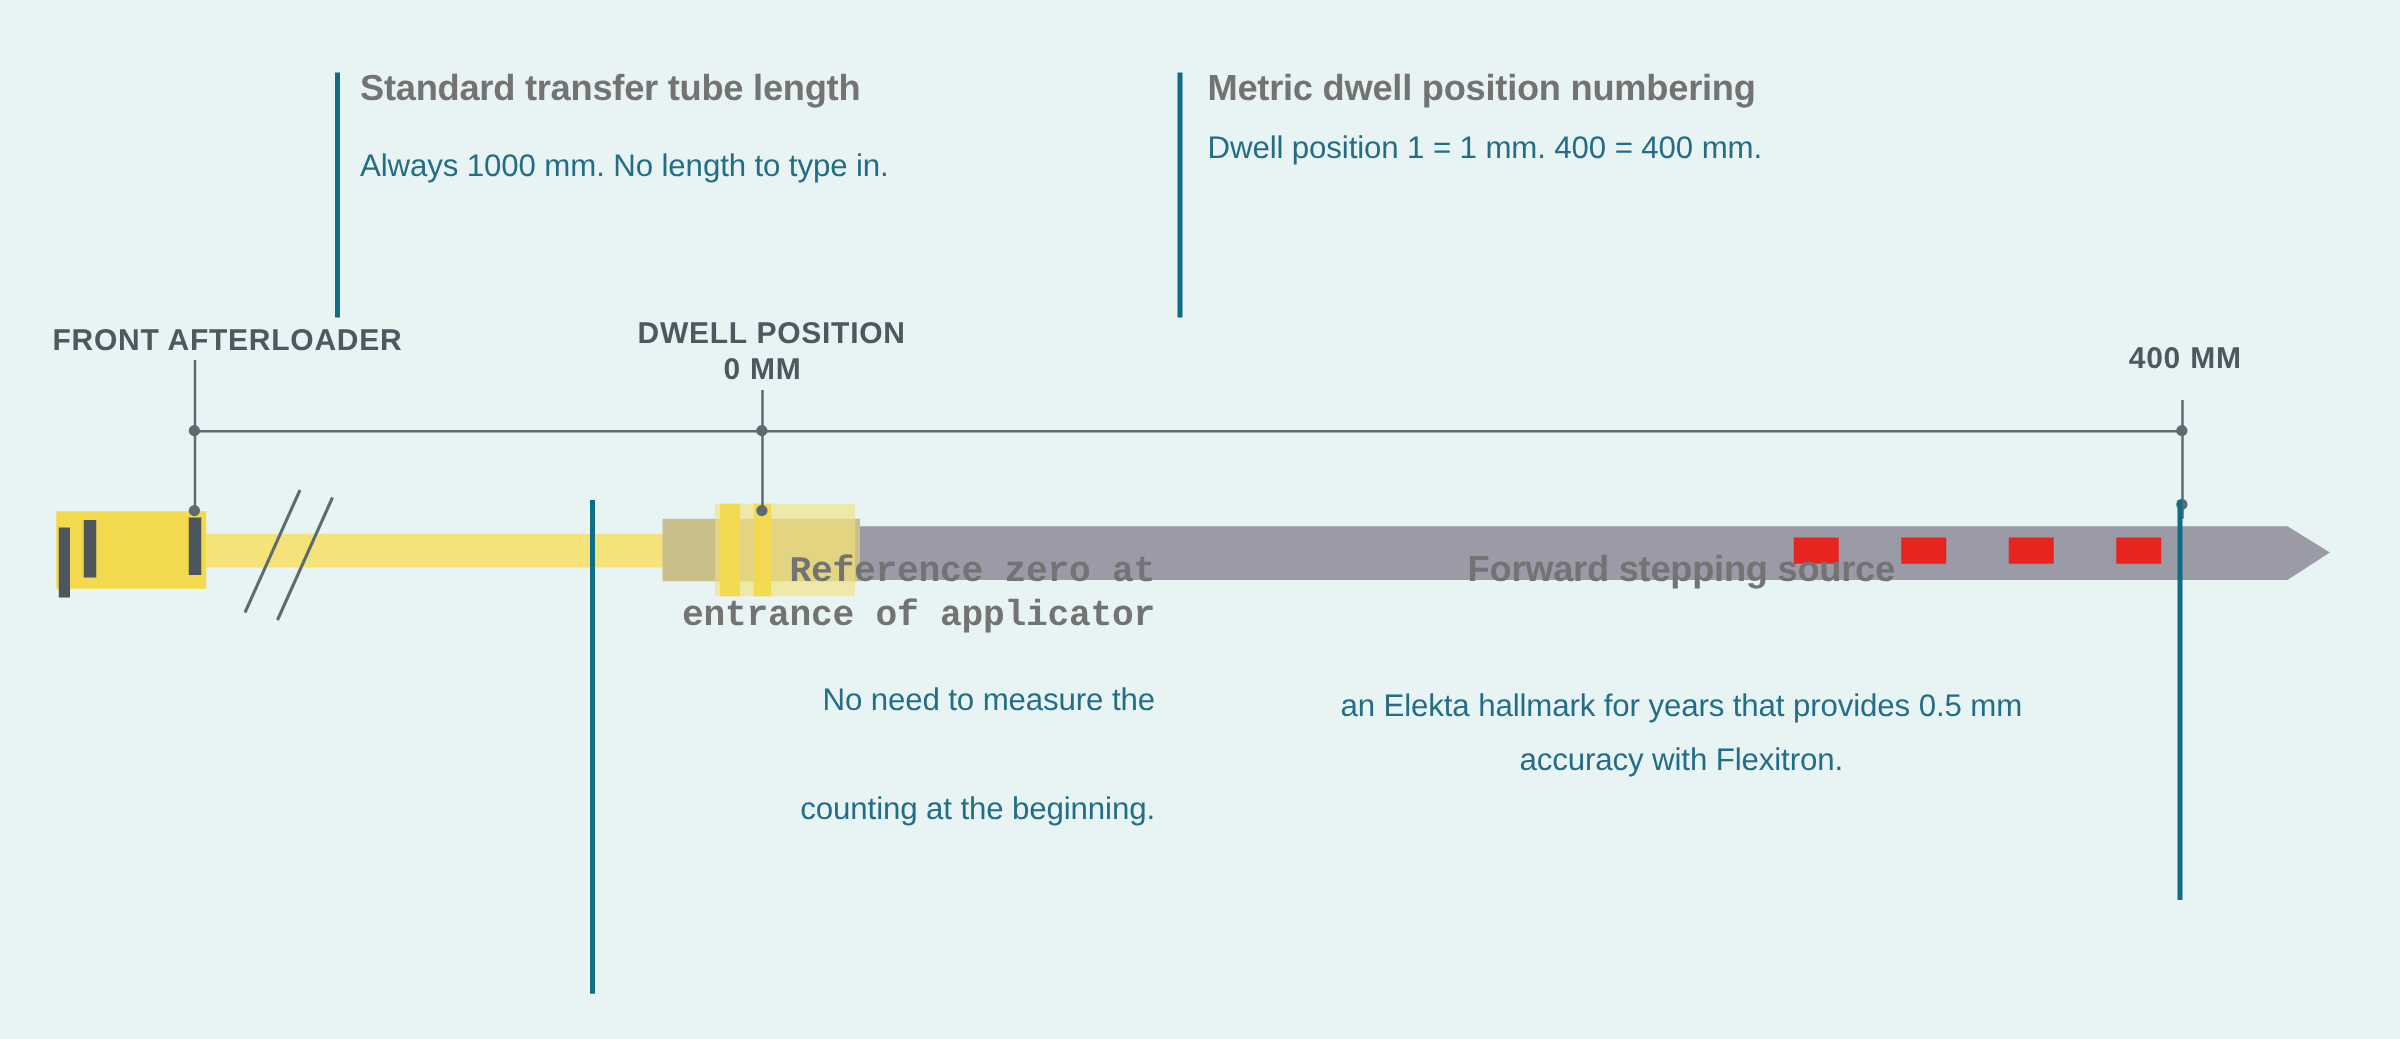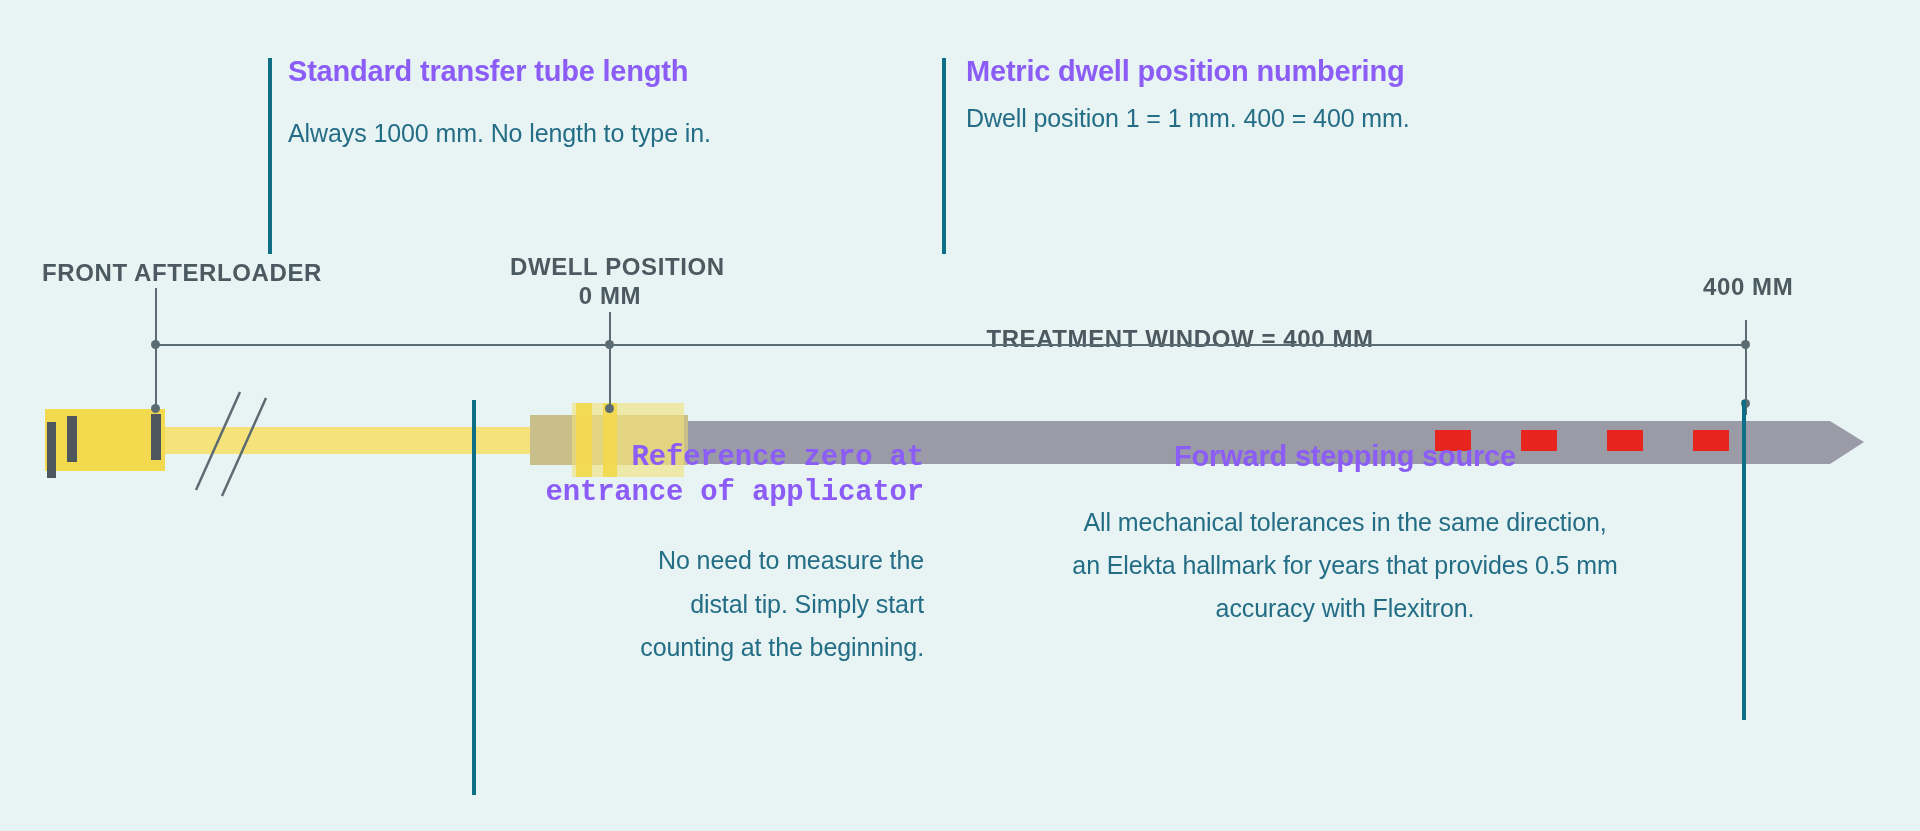--- a/index.html
+++ b/index.html
@@ -31,21 +31,21 @@
     width: 4px;
     background: #0e6e86;
   }
   .callout-body {
     position: absolute;
   }
   .callout h2 {
     margin: 0;
     font-size: 29px;
     font-weight: bold;
-    color: #8b5cf6;
+    color: #737373;
     letter-spacing: -0.2px;
     line-height: 1.15;
     white-space: nowrap;
   }
   .callout h2.wrap { white-space: normal; }
   .callout p {
     margin: 0;
     font-size: 25px;
     font-weight: 300;
     color: #246d86;
@@ -160,21 +160,20 @@
   <div class="dot" style="left:605px; top:340px;"></div>
   <div class="dot" style="left:605px; top:404px;"></div>
 
   <div class="dim-label" style="left:1703px; top:273px;">400 MM</div>
   <div class="leader" style="left:1745px; top:320px; height:95px;"></div>
   <div class="dot" style="left:1741px; top:340px;"></div>
   <div class="dot" style="left:1741px; top:399px;"></div>
 
   <div class="hline" style="left:159px; top:344px; width:448px;"></div>
 
-  <div class="dim-label center" style="left:900px; top:325px; width:560px;">TREATMENT WINDOW = 400 MM</div>
   <div class="hline" style="left:613px; top:344px; width:1132px;"></div>
 
   <div class="callout" id="callout-transfer-tube">
     <div class="rule"></div>
     <div class="callout-body">
       <h2>Standard transfer tube length</h2>
       <p>Always 1000 mm. No length to type in.</p>
     </div>
   </div>
 
@@ -188,31 +187,31 @@
 
   <div class="callout" id="callout-reference-zero">
     <div class="rule"></div>
     <div class="callout-body">
       <h2 class="wrap">
         <span>Reference zero at</span><br>
         <span>entrance of applicator</span>
       </h2>
       <p>
         <span>No need to measure the</span><br>
-        <span>distal tip. Simply start</span><br>
+        <br>
         <span>counting at the beginning.</span>
       </p>
     </div>
   </div>
 
   <div class="callout" id="callout-forward-stepping">
     <div class="rule"></div>
   </div>
   <div id="callout-forward-right-body" class="callout">
     <h2>Forward stepping source</h2>
     <p>
-      <span>All mechanical tolerances in the same direction,</span><br>
+      <br>
       <span>an Elekta hallmark for years that provides 0.5 mm</span><br>
       <span>accuracy with Flexitron.</span>
     </p>
   </div>
 
 </div>
 
 </body></html>

